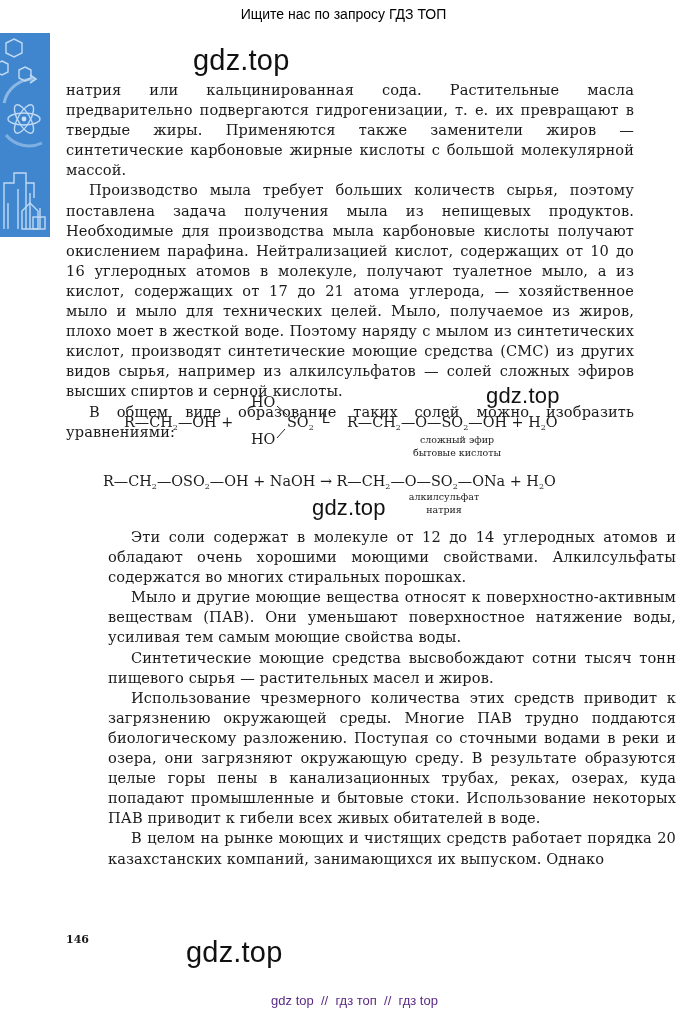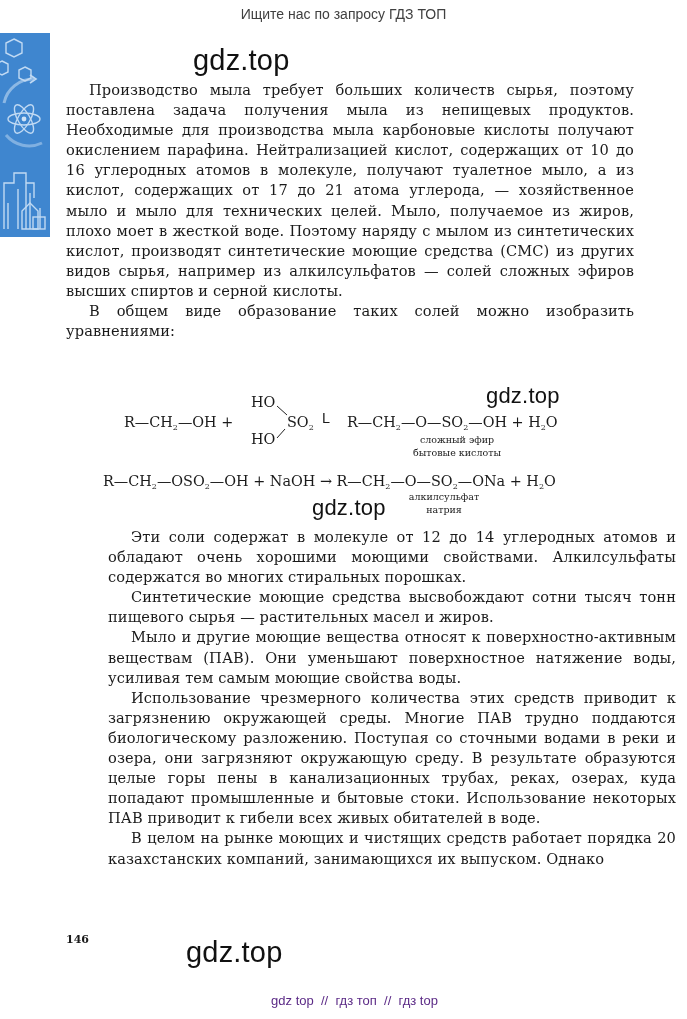--- a/index.html
+++ b/index.html
@@ -1,19 +1,19 @@
 <!DOCTYPE html>
 <html><head>
   <meta charset="utf-8">
   <style>
     html, body { margin: 0; padding: 0; background: #ffffff; }
     body { width: 687px; height: 1019px; position: relative; overflow: hidden;
            font-family: "DejaVu Serif", "Liberation Serif", serif; color: #1a1a1a; }
     .top-banner { position: absolute; top: 6px; left: 0; width: 687px; text-align: center;
-                  font-family: "Liberation Sans", sans-serif; font-size: 14px; color: #404040; }
+                  font-family: "Liberation Sans", sans-serif; font-size: 14px; color: #000000; }
     .side-strip { position: absolute; left: 0; top: 33px; width: 50px; height: 204px;
                   background: #3f86cf; overflow: hidden; }
     .side-strip svg { display: block; }
     .watermark { position: absolute; font-family: "Liberation Sans", sans-serif; color: #111;
                  letter-spacing: 0.2px; }
     .wm-1 { top: 44px; left: 193px; font-size: 29px; }
     .wm-2 { top: 383px; left: 486px; font-size: 22px; }
     .wm-3 { top: 495px; left: 312px; font-size: 22px; }
     .wm-4 { top: 936px; left: 186px; font-size: 29px; }
     .content { position: absolute; left: 66px; top: 80px; width: 568px; }
@@ -52,20 +52,21 @@
     <circle cx="24" cy="86" r="2.4" fill="#cfe3f7"></circle>
   </svg>
 </div>
 
 <div class="watermark wm-1">gdz.top</div>
 <div class="watermark wm-2">gdz.top</div>
 <div class="watermark wm-3">gdz.top</div>
 <div class="watermark wm-4">gdz.top</div>
 
 <div class="content">
+  <p class="p">натрия или кальцинированная сода. Растительные масла предварительно подвергаются гидрогенизации, т. е. их превращают в твердые жиры. Применяются также заменители жиров — синтетические карбоновые жирные кислоты с большой молекулярной массой.</p>
   <p class="p indent">Производство мыла требует больших количеств сырья, поэтому поставлена задача получения мыла из непищевых продуктов. Необходимые для производства мыла карбоновые кислоты получают окислением парафина. Нейтрализацией кислот, содержащих от 10 до 16 углеродных атомов в молекуле, получают туалетное мыло, а из кислот, содержащих от 17 до 21 атома углерода, — хозяйственное мыло и мыло для технических целей. Мыло, получаемое из жиров, плохо моет в жесткой воде. Поэтому наряду с мылом из синтетических кислот, производят синтетические моющие средства (СМС) из других видов сырья, например из алкилсульфатов — солей сложных эфиров высших спиртов и серной кислоты.</p>
   <p class="p indent">В общем виде образование таких солей можно изобразить уравнениями:</p>
 </div>
 
 <div>
   <div class="eq" style="left:124px; top:414px;">
     <span>R—CH</span><span class="sub">2</span><span>—OH +</span>
   </div>
   <div class="eq" style="left:251px; top:394px;">HO</div>
   <div class="eq" style="left:251px; top:431px;">HO</div>
@@ -91,21 +92,21 @@
     <span>R—CH</span><span class="sub">2</span><span>—OSO</span><span class="sub">2</span><span>—OH + NaOH → R—CH</span><span class="sub">2</span><span>—O—SO</span><span class="sub">2</span><span>—ONa + H</span><span class="sub">2</span><span>O</span>
   </div>
   <div class="cap" style="left:404px; top:490px; width:80px;">
     <div>алкилсульфат</div>
     <div>натрия</div>
   </div>
 </div>
 
 <div class="content" style="top:527px;margin-left:42px;">
   <p class="p indent">Эти соли содержат в молекуле от 12 до 14 углеродных атомов и обладают очень хорошими моющими свойствами. Алкилсульфаты содержатся во многих стиральных порошках.</p>
+  <p class="p indent">Мыло и другие моющие вещества относят к поверхностно-активным веществам (ПАВ). Они уменьшают поверхностное натяжение воды, усиливая тем самым моющие свойства воды.</p>
   <p class="p indent">Синтетические моющие средства высвобождают сотни тысяч тонн пищевого сырья — растительных масел и жиров.</p>
-  <p class="p indent">Мыло и другие моющие вещества относят к поверхностно-активным веществам (ПАВ). Они уменьшают поверхностное натяжение воды, усиливая тем самым моющие свойства воды.</p>
   <p class="p indent">Использование чрезмерного количества этих средств приводит к загрязнению окружающей среды. Многие ПАВ трудно поддаются биологическому разложению. Поступая со сточными водами в реки и озера, они загрязняют окружающую среду. В результате образуются целые горы пены в канализационных трубах, реках, озерах, куда попадают промышленные и бытовые стоки. Использование некоторых ПАВ приводит к гибели всех живых обитателей в воде.</p>
   <p class="p indent">В целом на рынке моющих и чистящих средств работает порядка 20 казахстанских компаний, занимающихся их выпуском. Однако</p>
 </div>
 
 <div class="page-num">146</div>
 
 <div class="bottom-links" style="white-space:pre;">gdz top  //  гдз топ  //  гдз top</div>
 
 </body></html>

